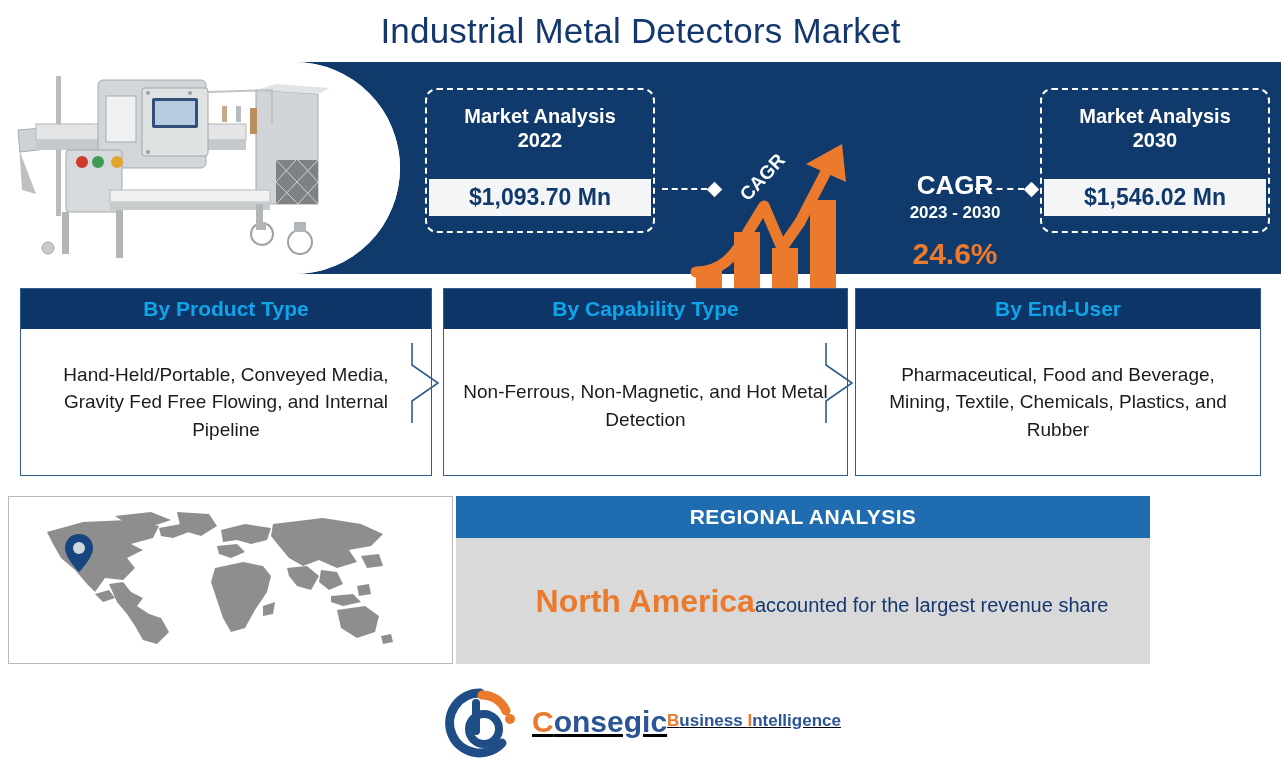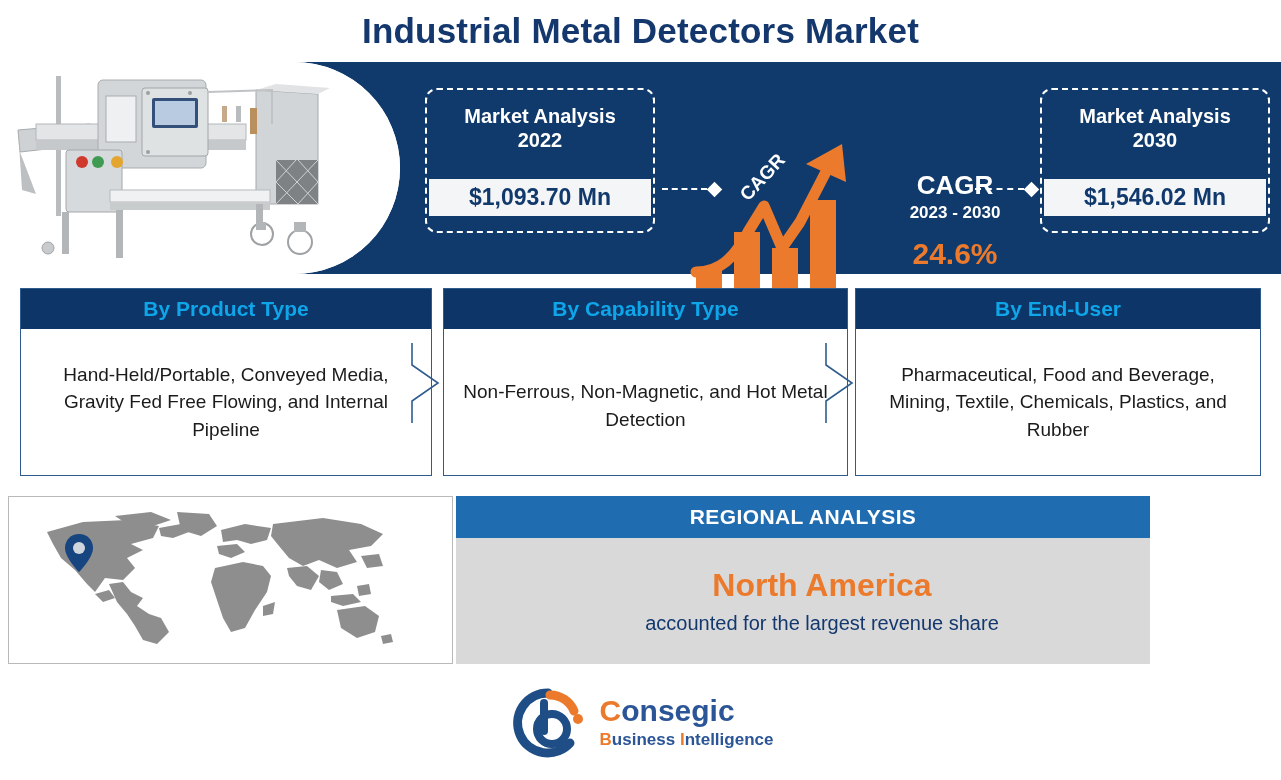--- a/index.html
+++ b/index.html
@@ -11,21 +11,21 @@
     position:relative;
   }
   .page{position:relative;width:1281px;height:780px;}
 
   
   .title-bar{
     position:absolute;left:0;top:0;width:1281px;height:62px;
     display:flex;align-items:center;justify-content:center;
   }
   .title-bar h1{
-    margin:0;font-size:35px;font-weight:bold;color:#14386e;
+    margin:0;font-size:35px;font-weight:normal;color:#14386e;
     letter-spacing:.2px;
   }
 
   
   .header-band{
     position:absolute;left:0;top:62px;width:1281px;height:212px;
     background:#103a6b;
   }
   .photo-panel{
     position:absolute;left:0;top:0;width:400px;height:212px;
@@ -106,31 +106,31 @@
   .region-panel{
     position:absolute;left:456px;top:496px;width:694px;height:168px;
   }
   .region-head{
     background:#1f6cb0;color:#ffffff;height:42px;
     display:flex;align-items:center;justify-content:center;
     font-size:21px;font-weight:bold;letter-spacing:.4px;
   }
   .region-body{
     background:#d9d9d9;height:126px;
-    display:flex;flex-direction:column;align-items:center;justify-content:center;padding-left:38px;
+    display:flex;flex-direction:row;align-items:center;justify-content:center;padding-left:38px;
   }
   .region-name{color:#ec7a2c;font-size:32px;font-weight:bold;}
   .region-sub{color:#14386e;font-size:20px;margin-top:8px;}
 
   
   .logo{
     position:absolute;left:0;top:672px;width:1281px;height:100px;
     display:flex;align-items:center;justify-content:center;gap:12px;
   }
-  .logo-text{display:flex;flex-direction:column;line-height:1;}
+  .logo-text{display:flex;line-height:1;text-decoration:underline;}
   .logo-name{font-size:30px;font-weight:bold;color:#2b5596;}
   .logo-name .c{color:#ec7a2c;}
   .logo-sub{font-size:17px;font-weight:bold;color:#2b5596;margin-top:5px;}
   .logo-sub .i{color:#ec7a2c;}
 </style>
 </head>
 <body>
 
 <div class="page">
 

